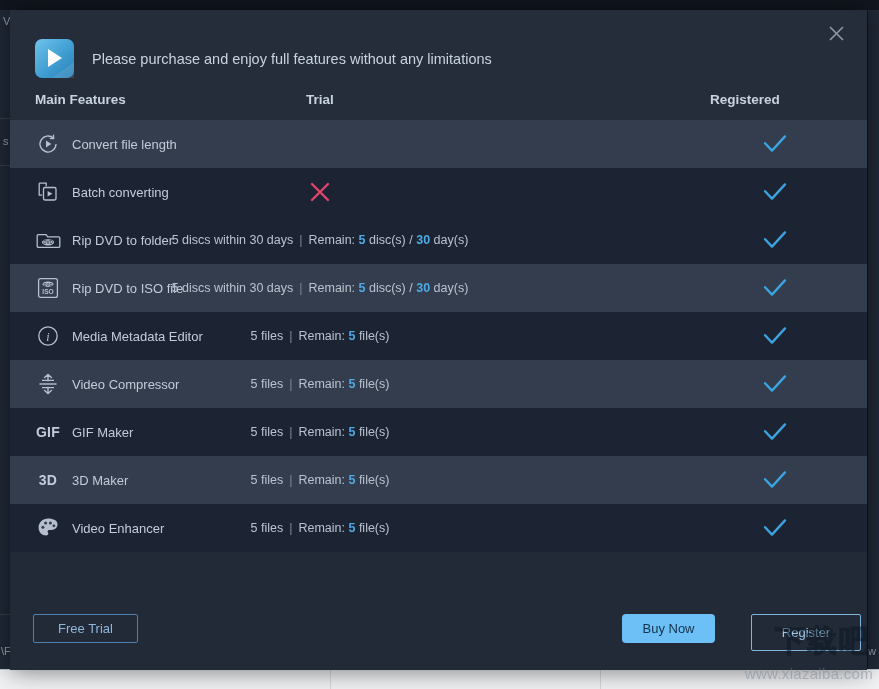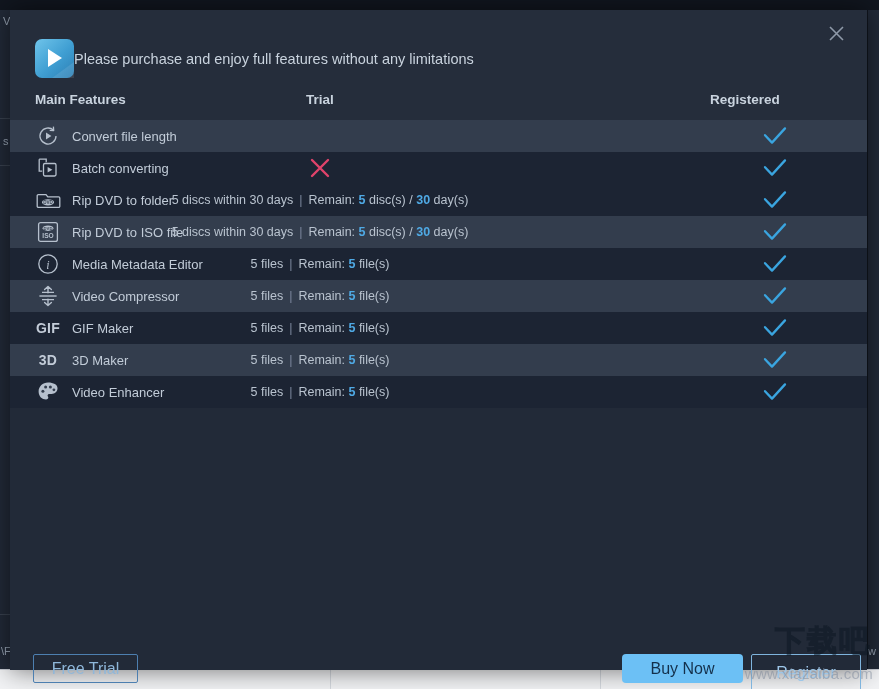--- a/index.html
+++ b/index.html
@@ -77,38 +77,38 @@
     border-left:14px solid #ffffff;
     border-top:9.5px solid transparent;
     border-bottom:9.5px solid transparent;
   }
   #app-logo .cut {
     position:absolute; right:0; bottom:0; width:22px; height:16px;
     background:rgba(255,255,255,.10);
     clip-path:polygon(100% 0,100% 100%,0 100%);
   }
   #promo-text {
-    margin-left:0; color:#c9d3de; font-size:14.5px; white-space:nowrap;
+    margin-left:18px; color:#c9d3de; font-size:14.5px; white-space:nowrap;
   }
 
   
   #col-headers {
     position:absolute; left:0; top:78px; width:857px; height:32px;
   }
   #col-headers .ch {
     position:absolute; color:#c9d3de; font-size:13.5px; font-weight:bold;
   }
   #ch-features { left:25px; top:4px; }
   #ch-trial    { left:0; top:4px; width:620px; text-align:center; }
   #ch-registered { left:700px; top:4px; width:130px; }
 
   
   #feature-table { position:absolute; left:0; top:110px; width:857px; }
   .frow {
-    position:relative; height:32px; display:flex; align-items:center;
+    position:relative; height:48px; display:flex; align-items:center;
   }
   .frow.odd  { background:#333d4d; }
   .frow.even { background:#1c2433; }
 
   .f-icon {
     position:absolute; left:25px; top:50%; transform:translateY(-50%);
     width:26px; height:26px;
     display:flex; align-items:center; justify-content:center;
     color:#b6c0cd;
   }
@@ -139,32 +139,31 @@
     position:absolute; left:700px; top:50%; transform:translateY(-50%);
     width:130px; display:flex; justify-content:center;
   }
 
   
   #dialog-footer {
     position:absolute; left:0; bottom:0; width:857px; height:78px;
     background:#222a38;
   }
   .btn {
-    position:absolute; font-size:16px; cursor:pointer;
+    position:absolute; font-size:13px; cursor:pointer;
     display:flex; align-items:center; justify-content:center;
     user-select:none;
-    margin-top:40px;
   }
   #free-trial-button {
     left:23px; top:22px; width:105px; height:29px;
     border:1px solid #4d7fb0; color:#8fb7da; background:transparent;
     border-radius:2px;
   }
   #buy-now-button {
-    left:612px; top:22px; width:121px; height:29px;
+    left:612px; top:22px; width:93px; height:29px;
     background:#6cc0f5; color:#14304b; border-radius:4px; border:none;
   }
   #register-button {
     left:741px; top:22px; width:110px; height:37px;
     border:1px solid #7fb4dd; color:#9dc6e8; background:transparent;
     border-radius:2px;
   }
 
   
   #watermark {

